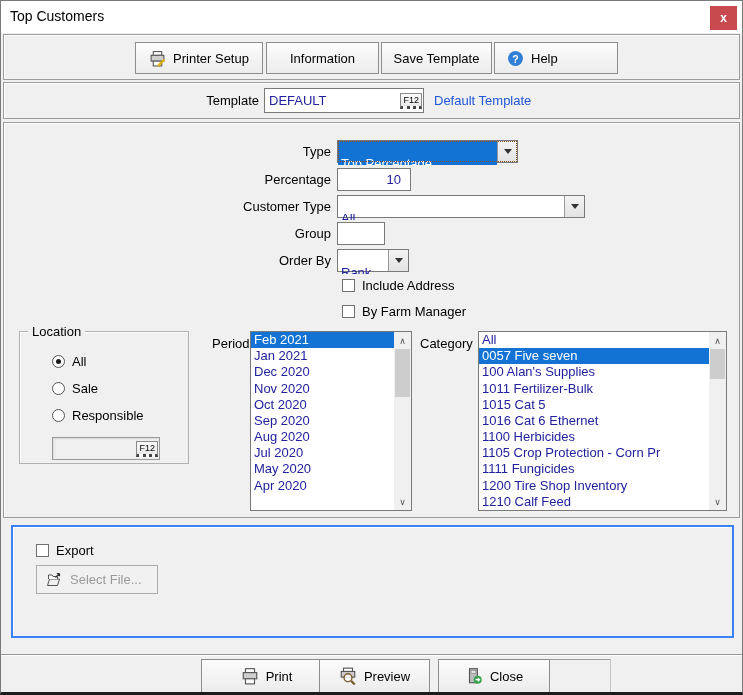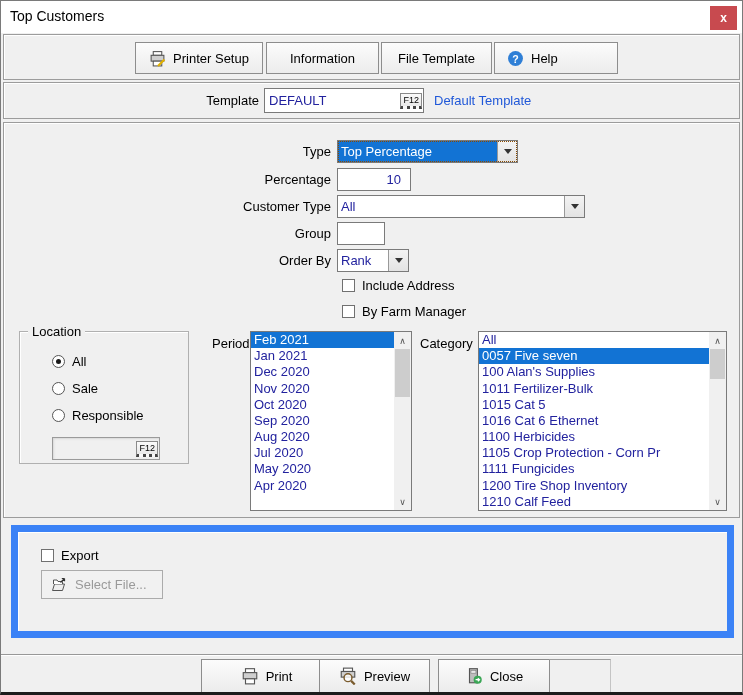--- a/index.html
+++ b/index.html
@@ -45,21 +45,21 @@
     background:linear-gradient(#fafafa,#e8e8e8); padding:1px 2px 0 2px; margin-right:1px;
     border-bottom:3px dotted #444; line-height:11px; cursor:default;
   }
   .template-desc { position:absolute; font-size:13px; color:#2058d8; height:23px; line-height:23px; }
   
   .txt { position:absolute; height:23px; border:1px solid #7a7a7a; background:#fff;
     font-size:13px; color:#22229e; padding:0 8px; outline:none; }
   .num { text-align:right; padding-right:9px; }
   
   .combo { position:absolute; height:23px; border:1px solid #7a7a7a; background:#fff; display:flex; }
-  .combo-value { flex:1; font-size:13px; color:#22229e; line-height:21px; padding:0 3px;
+  .combo-value { flex:1; font-size:13px; color:#22229e; line-height:21px; padding:12px 3px;
     white-space:nowrap; overflow:hidden; }
   .combo-arrow { flex:0 0 20px; background:linear-gradient(#f3f3f3,#e3e3e3);
     border-left:1px solid #999; display:flex; align-items:center; justify-content:center; }
   .tri { width:0; height:0; border-left:4px solid transparent; border-right:4px solid transparent;
     border-top:5px solid #333; }
   .combo.focused { outline:1px dotted #8a4a00; outline-offset:-2px; }
   .combo.focused .combo-value { background:#1273d4; color:#fff; }
   
   .chk-row { position:absolute; display:flex; align-items:center; gap:7px; height:15px; }
   .checkbox { width:13px; height:13px; background:#fff; border:1px solid #707070; flex:0 0 auto; }
@@ -79,21 +79,21 @@
   .list-item { height:16.18px; line-height:16.18px; font-size:13px; color:#22229e;
     padding-left:3px; white-space:nowrap; overflow:hidden; }
   .list-item.selected { background:#1273d4; color:#fff; }
   .scrollbar { flex:0 0 17px; background:#f0f0f0; position:relative; }
   .sb-btn { position:absolute; left:0; width:17px; height:17px; display:flex; align-items:center;
     justify-content:center; font-size:9px; color:#555; }
   .sb-up { top:0; } .sb-down { bottom:0; }
   .sb-thumb { position:absolute; left:1px; width:15px; background:#cdcdcd; }
   
   .export-panel { position:absolute; left:10px; width:723px; top:524px; height:113px;
-    background:#f0f0f0; border:7px solid #3b82f6; box-shadow:inset 1px 1px 0 #fff; }
+    background:#f0f0f0; border:2px solid #3b82f6; box-shadow:inset 1px 1px 0 #fff; }
   .btn.disabled { color:#9a9a9a; border-color:#ababab; background:#f1f1f1; }
   
   .bottom-bar { position:absolute; left:0; right:0; top:653px; height:39px;
     border-top:1px solid #989898; box-shadow:inset 0 1px 0 #fff; background:#f0f0f0; }
   .ghost-slot { position:absolute; left:548px; top:4px; width:62px; height:34px;
     border-top:1px solid #9c9c9c; border-right:1px solid #c4c4c4; }
 </style>
 </head>
 <body>
 
@@ -113,21 +113,21 @@
         <rect x="2" y="5" width="12" height="5.5" fill="#cfcfcf" stroke="#555"></rect>
         <rect x="4" y="10.5" width="8" height="4.5" fill="#fff" stroke="#555"></rect>
         <line x1="8.5" y1="15" x2="14.5" y2="9" stroke="#e0b000" stroke-width="2"></line>
       </svg>
       <span>Printer Setup</span>
     </div>
     <div class="btn tb-btn" style="left:262px;width:113px;">
       <span>Information</span>
     </div>
     <div class="btn tb-btn" style="left:377px;width:111px;">
-      <span>File Template</span>
+      <span>Save Template</span>
     </div>
     <div class="btn tb-btn" style="left:490px;width:124px;justify-content:flex-start;padding-left:12px;">
       <svg width="17" height="17" viewBox="0 0 16 16">
         <circle cx="8" cy="8" r="7" fill="#2f7fd6"></circle>
         <text x="8" y="11.8" font-size="10" font-weight="bold" fill="#fff" text-anchor="middle">?</text>
       </svg>
       <span>Help</span>
     </div>
   </div>
 

